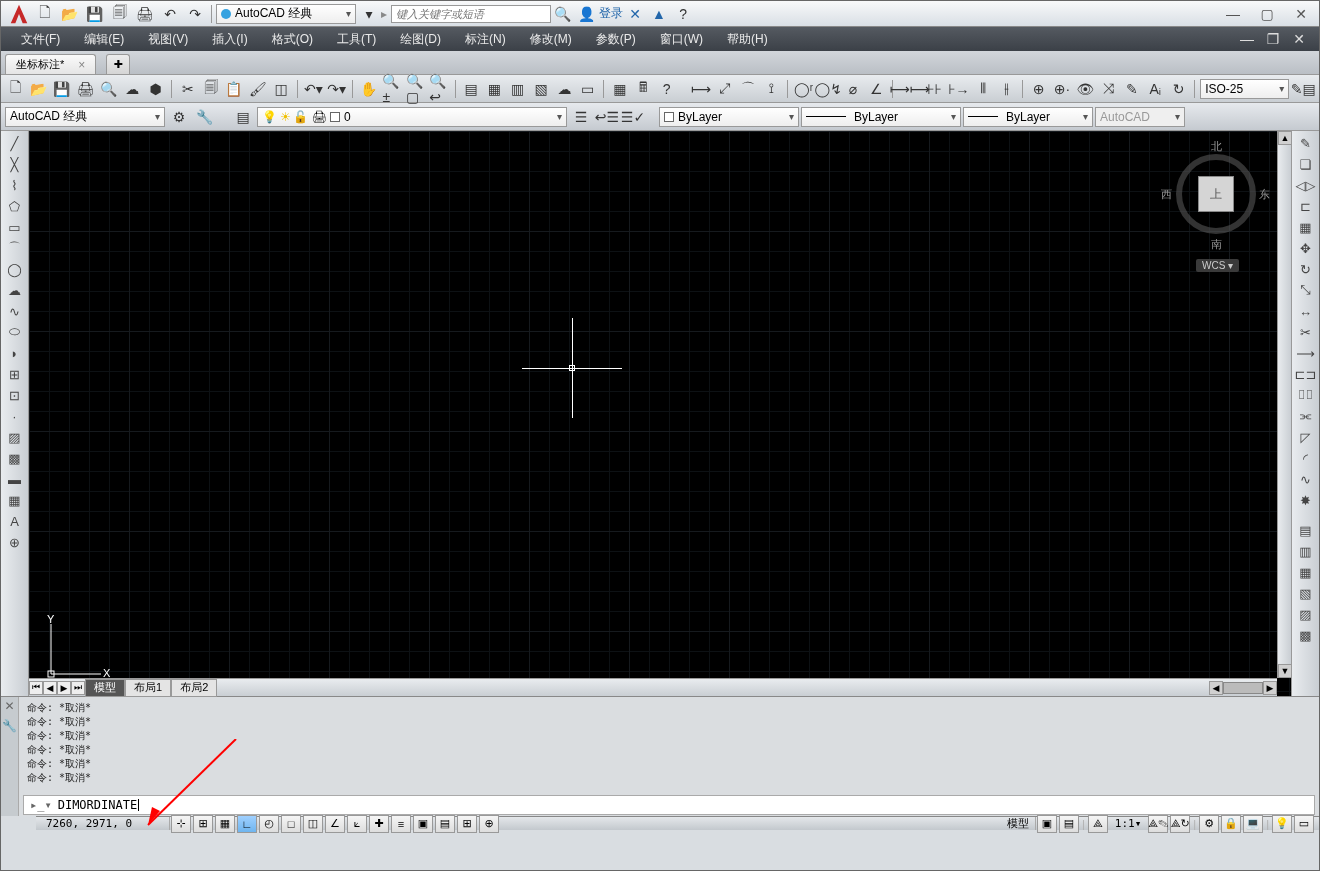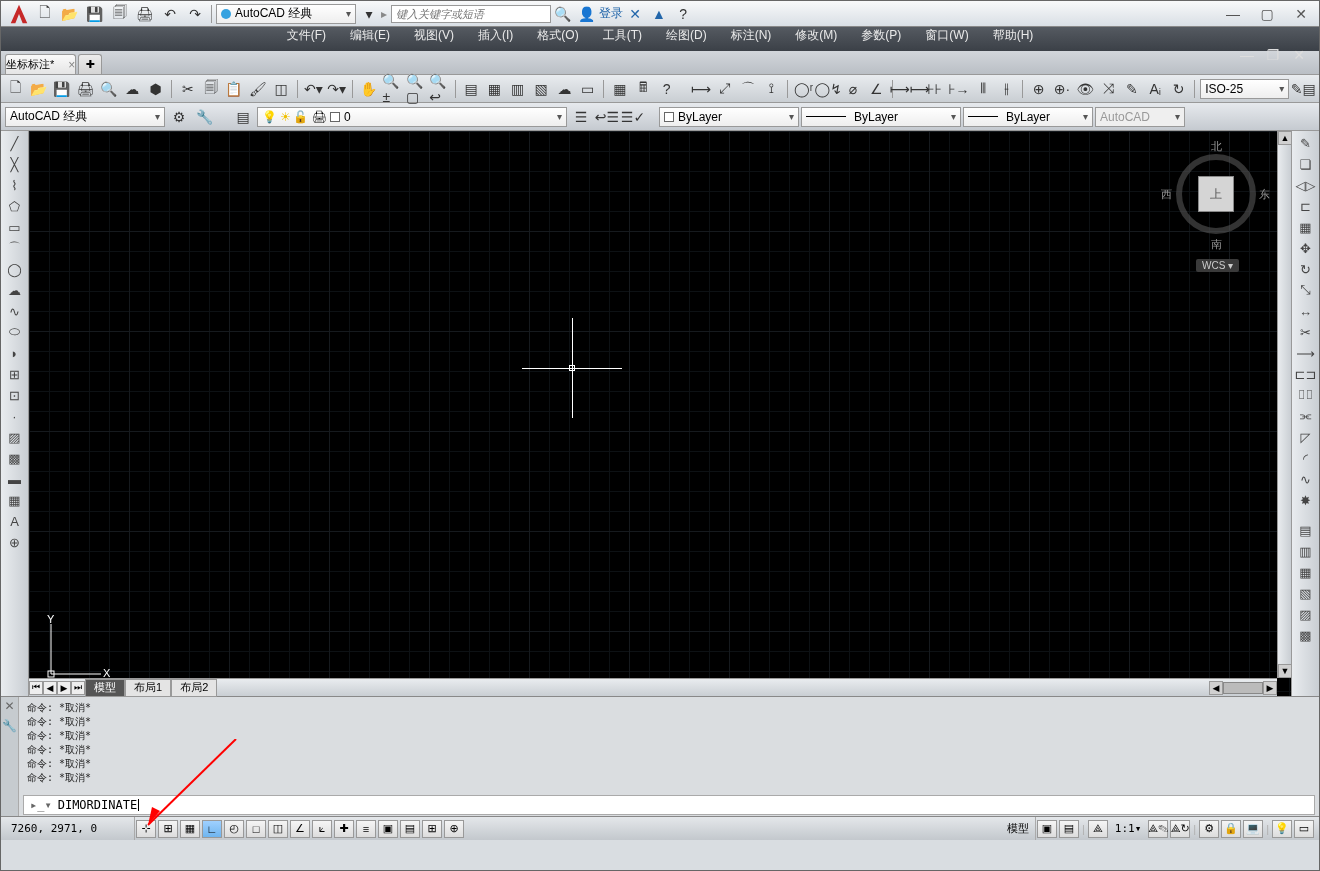--- a/index.html
+++ b/index.html
@@ -7,25 +7,25 @@
   .row { display:flex; align-items:center; }
   .btn-icon { width:22px; height:22px; display:flex; align-items:center; justify-content:center; background:transparent; border:none; margin:0 1px; font-size:14px; color:#333; cursor:pointer; }
   .sep { width:1px; height:18px; background:#999; margin:0 3px; }
   .dropdown { height:20px; border:1px solid #999; background:linear-gradient(#fff,#eee); display:flex; align-items:center; padding:0 4px; font-size:12px; position:relative; }
   .dropdown::after { content:"▾"; margin-left:auto; font-size:10px; color:#555; }
   .title-bar { height:26px; background:linear-gradient(#f8f9fa,#d9dfe5); display:flex; align-items:center; border-bottom:1px solid #888; padding:0 4px; }
   .title-center { flex:1; text-align:center; font-size:13px; color:#333; display:flex; justify-content:center; gap:18px; }
   .search-box { width:160px; height:18px; border:1px solid #999; background:#fff; font-style:italic; color:#888; padding:0 4px; font-size:11px; }
   .win-ctrl { display:flex; gap:6px; margin-left:auto; }
   .win-btn { width:28px; height:20px; display:flex; align-items:center; justify-content:center; font-size:14px; color:#555; cursor:pointer; }
-  .menu-bar { height:24px; background:linear-gradient(#555a61,#3b4047); display:flex; align-items:center; padding:0 8px; color:#eaeaea; gap:0;flex-direction:column; }
+  .menu-bar { height:24px; background:linear-gradient(#555a61,#3b4047); display:flex; align-items:center; padding:0 8px; color:#eaeaea; gap:0; }
   .menu-item { padding:0 12px; height:100%; display:flex; align-items:center; cursor:pointer; font-size:12px; }
   .mdi-bar { margin-left:auto; display:flex; gap:2px; color:#ddd; }
   .tab-bar { height:24px; background:linear-gradient(#d2d6db,#babfc5); display:flex; align-items:flex-end; padding:0 4px; border-bottom:1px solid #999; }
-  .file-tab { height:20px; padding:0 0; background:linear-gradient(#fafafa,#e5e5e5); border:1px solid #999; border-bottom:none; border-radius:3px 3px 0 0; display:flex; align-items:center; font-size:11px; margin-right:2px; }
+  .file-tab { height:20px; padding:0 10px; background:linear-gradient(#fafafa,#e5e5e5); border:1px solid #999; border-bottom:none; border-radius:3px 3px 0 0; display:flex; align-items:center; font-size:11px; margin-right:10px; }
   .file-tab .close { margin-left:14px; color:#888; font-size:12px; cursor:pointer; }
   .toolbar-row { height:28px; background:linear-gradient(#e9ecef,#c9ced3); border-bottom:1px solid #999; display:flex; align-items:center; padding:0 4px; gap:2px; }
   .toolbar-row2 { height:28px; background:linear-gradient(#e6e9ed,#c5cad0); border-bottom:1px solid #999; display:flex; align-items:center; padding:0 4px; gap:2px; }
   .main-area { position:relative; height:565px; display:flex; background:#cfd3d7; }
   .side-tools { width:28px; background:linear-gradient(90deg,#e9ecef,#c9ced3); display:flex; flex-direction:column; align-items:center; padding:2px 0; gap:1px; border-right:1px solid #999; }
   .side-tools.right { border-right:none; border-left:1px solid #999; }
   .tool-btn { width:22px; height:20px; display:flex; align-items:center; justify-content:center; font-size:13px; color:#444; cursor:pointer; }
   .canvas-wrap { flex:1; position:relative; background:#000; }
   .canvas-grid { position:absolute; inset:0; background-image:
      linear-gradient(#101418 1px, transparent 1px),
@@ -51,21 +51,21 @@
   .model-tabs { height:18px; display:flex; align-items:center; font-size:11px; }
   .model-tabs .nav-btn { width:14px; height:14px; border:1px solid #999; background:#eee; display:flex; align-items:center; justify-content:center; font-size:9px; cursor:pointer; }
   .model-tabs .mtab { padding:0 8px; height:18px; display:flex; align-items:center; border:1px solid #999; background:#e4e4e4; cursor:pointer; }
   .model-tabs .mtab.active { background:#555; color:#fff; }
   .cmd-panel { height:120px; background:#dadde0; border-top:1px solid #888; display:flex; }
   .cmd-side { width:18px; background:#c6cbcf; display:flex; flex-direction:column; align-items:center; padding-top:2px; gap:6px; border-right:1px solid #aaa; }
   .cmd-history { flex:1; padding:4px 8px; font-family:SimSun,monospace; font-size:10px; color:#222; overflow:hidden; }
   .cmd-line { height:20px; background:#fff; border:1px solid #aaa; display:flex; align-items:center; padding:0 6px; font-family:SimSun,monospace; font-size:12px; margin:1px 4px; }
   .cmd-blink { display:inline-block; width:1px; height:12px; background:#000; margin-left:1px; animation:blink 1s step-end infinite; }
   @keyframes blink { 50% { opacity:0; } }
-  .status-bar { height:24px; background:linear-gradient(#e4e7ea,#c3c8cd); border-top:1px solid #888; display:flex; align-items:center; padding:0 4px; font-size:11px; }
+  .status-bar { height:14px; background:linear-gradient(#e4e7ea,#c3c8cd); border-top:1px solid #888; display:flex; align-items:center; padding:0 4px; font-size:11px;margin-left:35px; }
   .status-cell { padding:0 6px; height:100%; display:flex; align-items:center; border-right:1px solid #aaa; font-family:SimSun,monospace; }
   .toggle-btn { width:20px; height:18px; border:1px solid #999; background:linear-gradient(#f5f5f5,#ddd); display:flex; align-items:center; justify-content:center; margin:0 1px; font-size:11px; cursor:pointer; }
   .toggle-btn.on { background:linear-gradient(#9fd0ff,#6fb5ef); }
   .arrow-annotation { position:absolute; pointer-events:none; }
   .arrow-line { stroke:#ff0000; stroke-width:2; }
   .arrow-head { fill:#ff0000; }
   .pipe { color:#b0b0b0; margin:0 2px; }
 </style>
 </head>
 <body>

